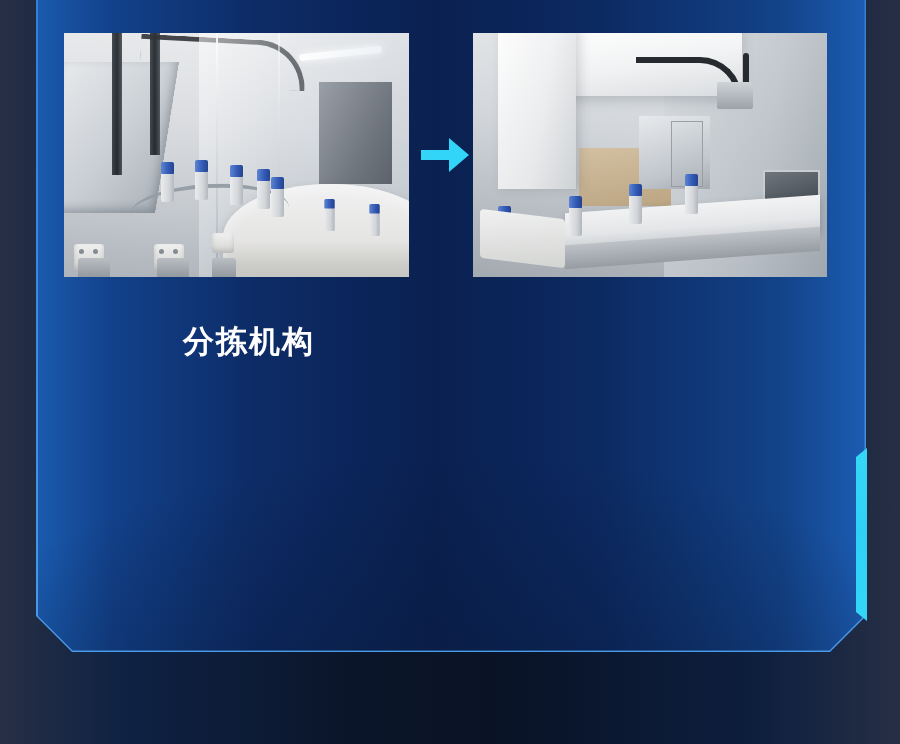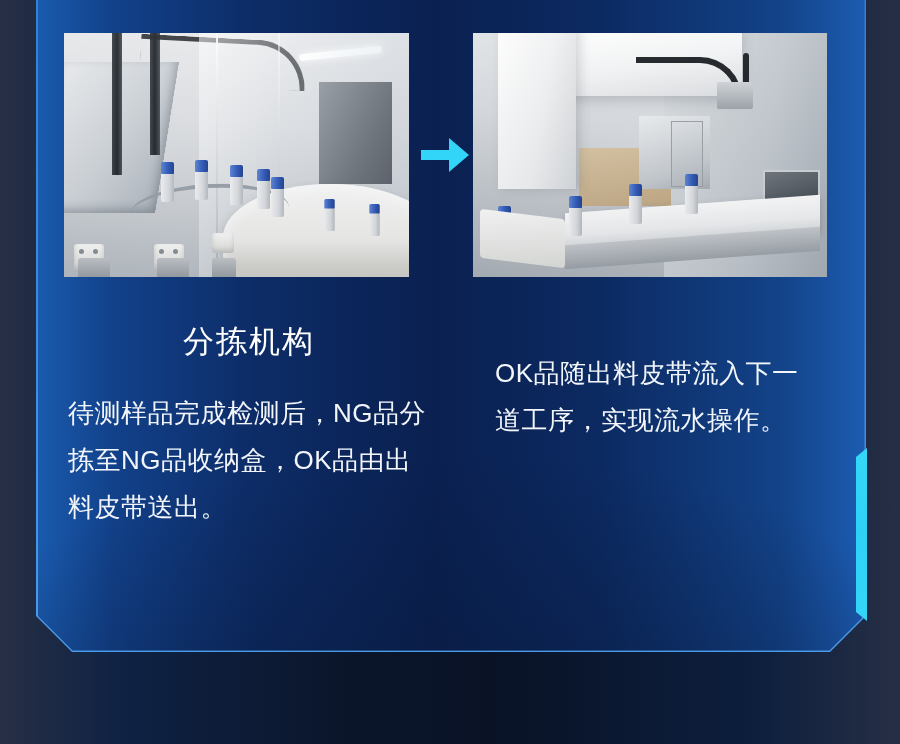--- a/index.html
+++ b/index.html
@@ -238,21 +238,21 @@
     position:absolute; left:419px; top:132px;
     width:52px; height:46px; z-index:3;
   }
 
   
   .col { position:absolute; z-index:3; }
   .col-left  { left:64px;  top:322px; width:370px; }
   .col-right { left:473px; top:322px; width:360px; }
 
   .title {
-    font-size:31px; font-weight:normal; color:#ffffff;
+    font-size:31px; font-weight:bold; color:#ffffff;
     text-align:center; letter-spacing:2px;
     line-height:40px;
   }
   .body {
     margin-top:28px;
     font-size:26px; color:#f2f6fb;
     line-height:47px; letter-spacing:.5px;
     text-align:left;
   }
   .col-left .body  { padding-left:4px; width:368px; }
@@ -329,18 +329,16 @@
   <div class="vial" style="left:60%;top:62%;"></div>
   <div class="vial" style="left:44%;top:66%;"></div>
   <div class="vial" style="left:27%;top:71%;"></div>
   <div class="vial" style="left:7%;top:75%;"></div>
   <div class="pR-chute"></div>
   <div class="photo-shade"></div>
 </div>
 
 <div class="col col-left">
   <div class="title">分拣机构</div>
-  <div class="body">待测样品完成检测后，NG品分拣至NG品收纳盒，OK品由出料皮带送出。</div>
 </div>
 
 <div class="col col-right">
-  <div class="body">OK品随出料皮带流入下一道工序，实现流水操作。</div>
 </div>
 
 </body></html>

